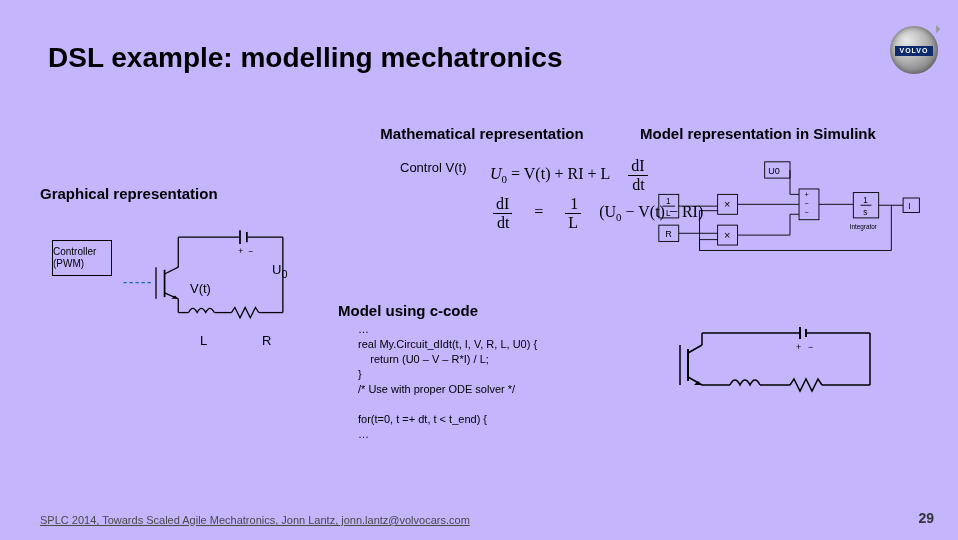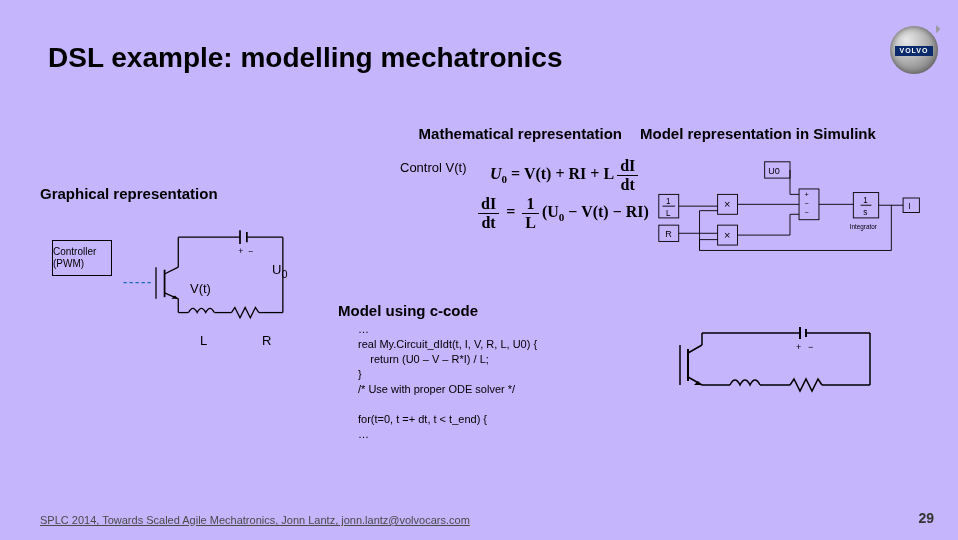--- a/index.html
+++ b/index.html
@@ -17,22 +17,22 @@
 
   .col1 { position:absolute; left:40px;  top:185px; width:280px; }
   .col2 { position:absolute; left:342px; top:125px; width:280px; }
   .col3 { position:absolute; left:640px; top:125px; width:300px; }
 
   .graphical { position:absolute; left:40px; top:220px; width:280px; height:120px; }
   .component-box { position:absolute; left:52px; top:240px; width:60px; height:36px; border:1px solid #000; font-size:10px; line-height:12px; padding-top:5px; }
 
   svg { display:block; }
 
-  .equation { position:absolute; left:400px; top:160px; font-family: 'Times New Roman', serif; font-size:16px;font-weight:bold; }
-  .equation .frac { display:inline-block; vertical-align:middle; text-align:center; margin:0 3px; }
+  .equation { position:absolute; left:400px; top:160px; font-family: 'Times New Roman', serif; font-size:16px; }
+  .equation .frac { display:inline-block; vertical-align:middle; text-align:right; margin:0 18px; }
   .equation .frac .num { display:block; border-bottom:1px solid #000; padding:0 3px; line-height:18px; }
   .equation .frac .den { display:block; padding:0 3px; line-height:18px; }
   .equation .line { margin: 2px 0; white-space: nowrap; }
   .equation sub { font-size: 11px; }
   .ctrl-lbl { position:absolute; left:400px; top:160px; font-size:13px; }
 
   .simulink { position:absolute; left:640px; top:160px; width:300px; height:95px; }
 
   .code-heading { position:absolute; left:338px; top:302px; font-size:15px; font-weight:bold; }
   .code { position:absolute; left:358px; top:322px; font-size:11px; line-height:15px; white-space:pre; font-family: Arial, sans-serif; }
@@ -49,21 +49,21 @@
 
 <div class="title">DSL example: modelling mechatronics</div>
 
 <div class="logo">
   <div class="ring"></div>
   <div class="arrow"></div>
   <div class="bar">VOLVO</div>
 </div>
 
 <div class="col1 heading">Graphical representation</div>
-<div class="col2 heading" style="left:342px; text-align:right;">Mathematical representation</div>
+<div class="col2 heading" style="left:342px; text-align:center;">Mathematical representation</div>
 <div class="col3 heading">Model representation in Simulink</div>
 
 <div class="component-box">
   <span style="white-space:pre-line;">Controller
 (PWM)</span>
 </div>
 <svg class="graphical" width="280" height="140" viewBox="0 0 280 140">
 
   <line x1="74" y1="73" x2="108" y2="73" stroke="#1e6bb8" stroke-width="1.5" stroke-dasharray="4,3"></line>
 

